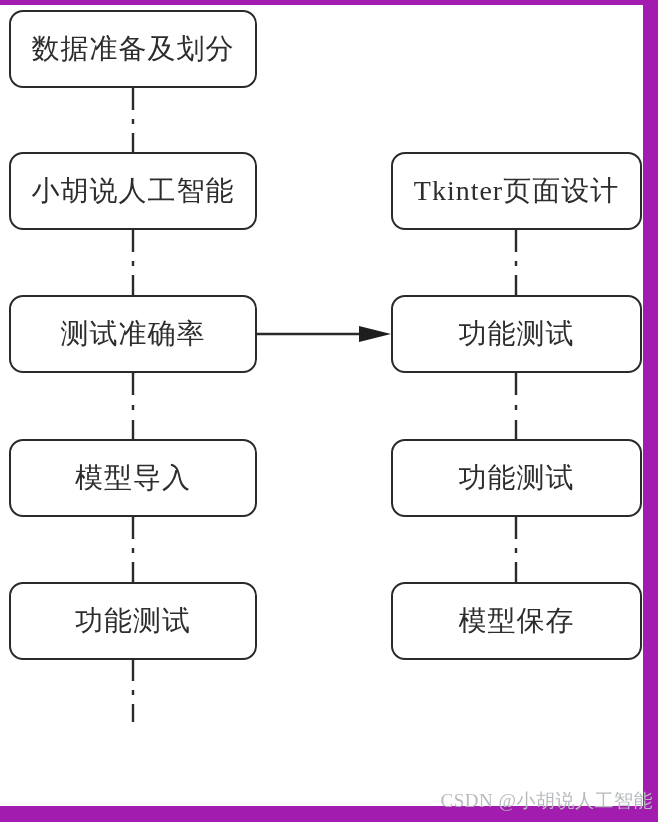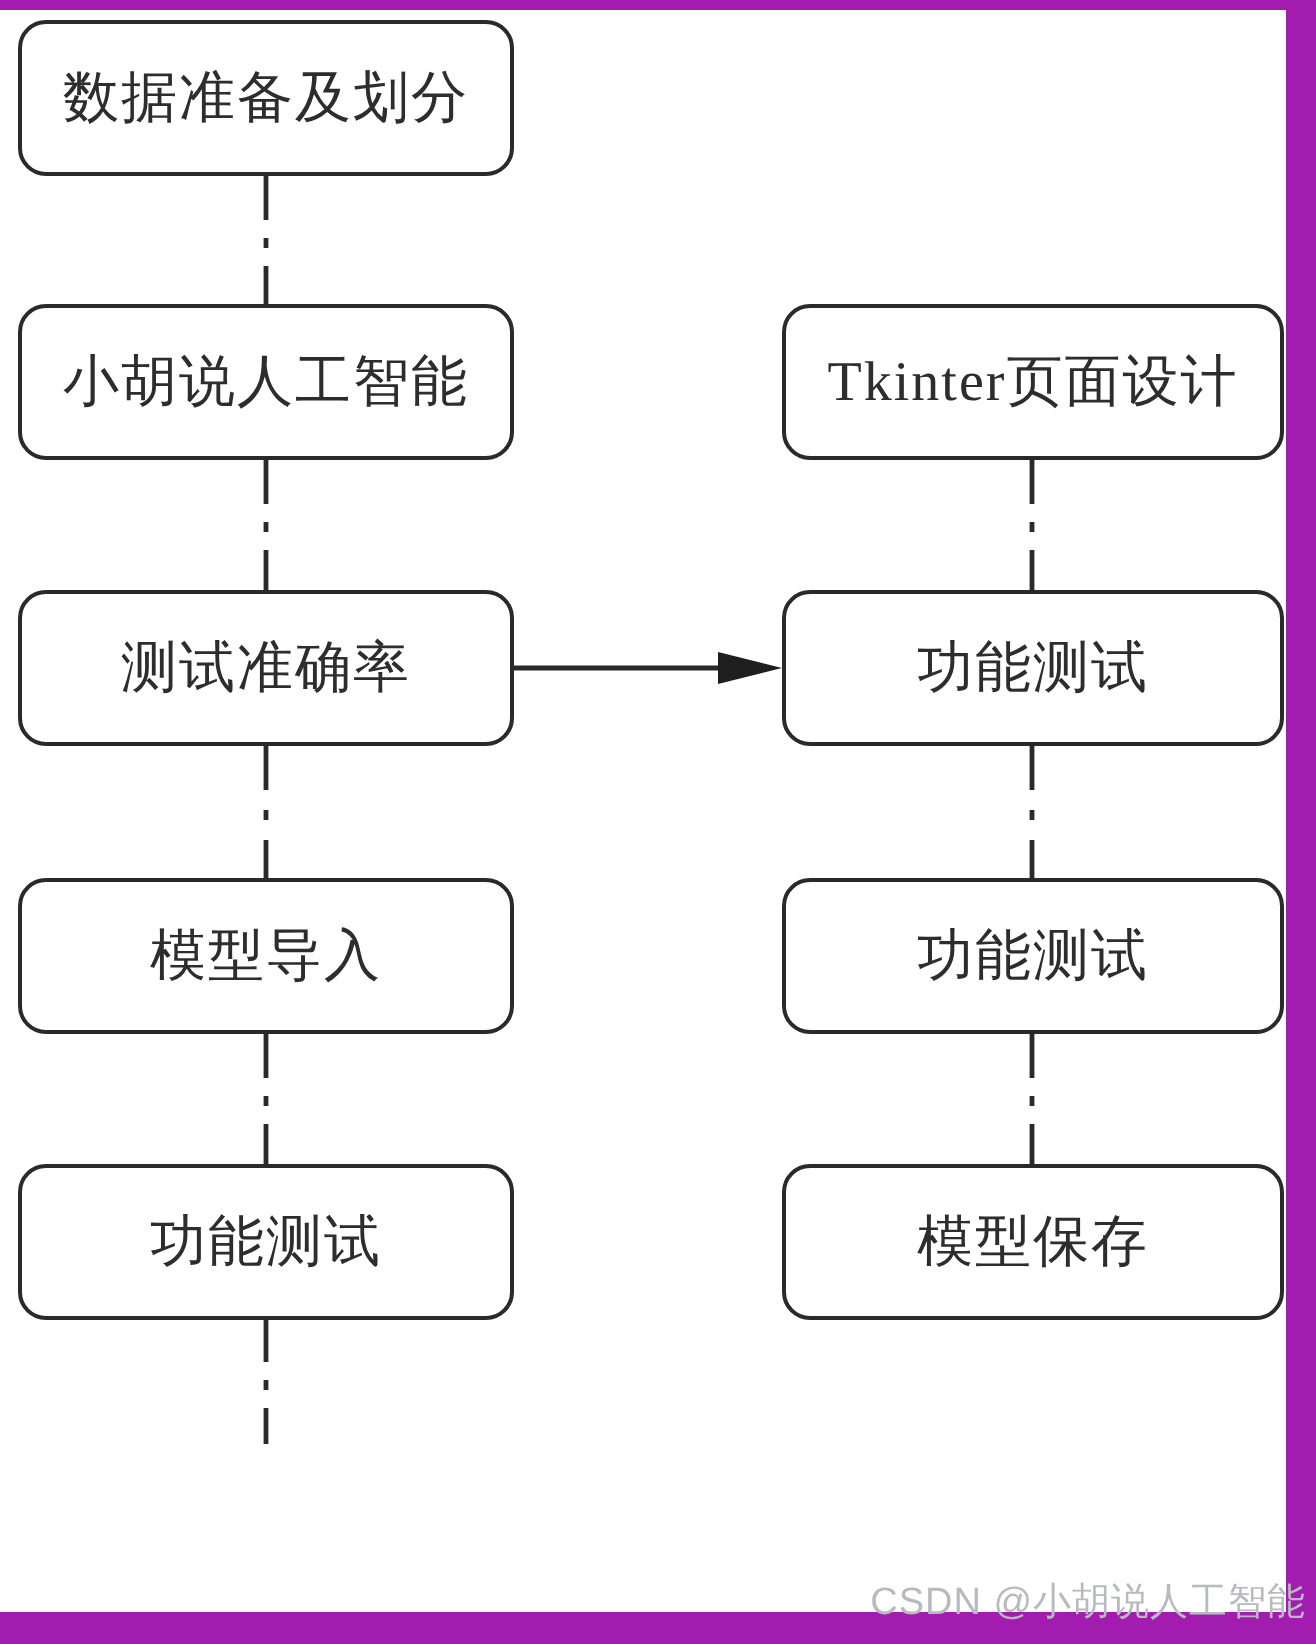--- a/index.html
+++ b/index.html
@@ -46,21 +46,21 @@
   .node-label {
     font-size: 28px;
     color: #2d2d2d;
     letter-spacing: 1px;
     white-space: nowrap;
   }
   .watermark {
     position: absolute;
     top: 788px;
     right: 5px;
-    font-family: Liberation Sans, sans-serif;
+    font-family: Liberation Serif, serif;
     font-size: 19px;
     color: #b7bbbe;
     letter-spacing: 0.5px;
     white-space: nowrap;
   }
 </style>
 </head>
 <body>
 
 <div class="stage">

